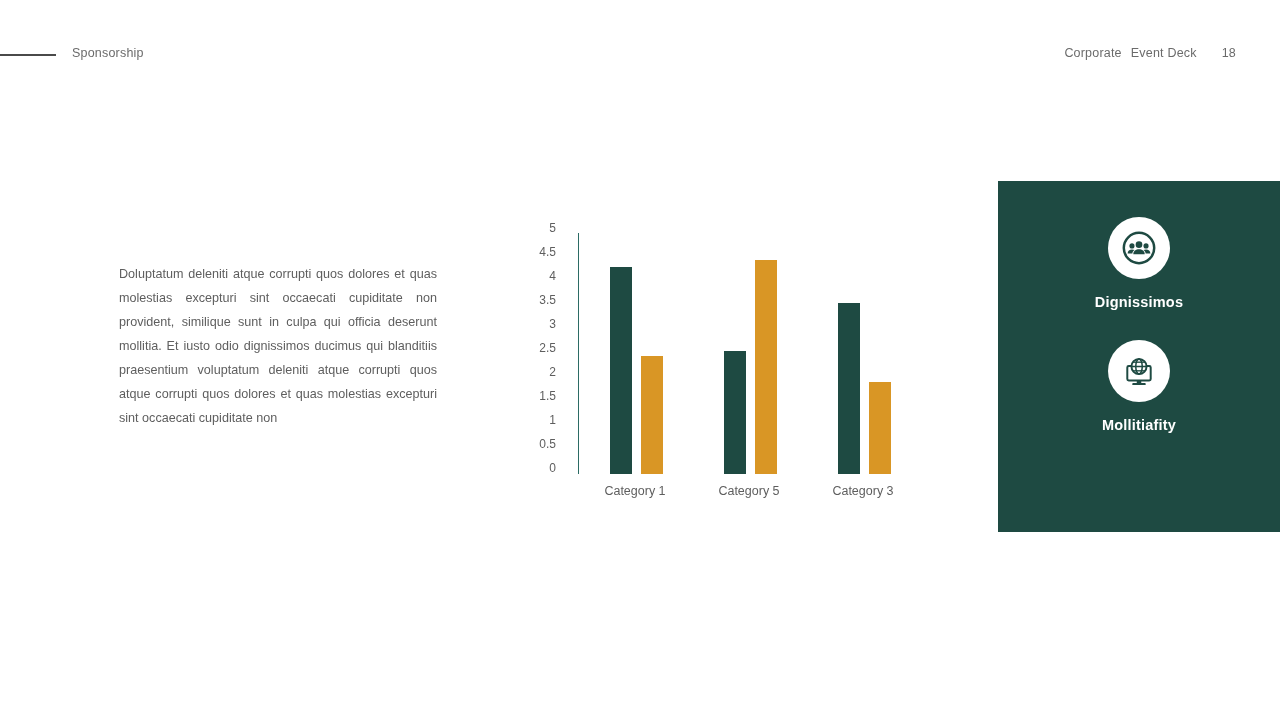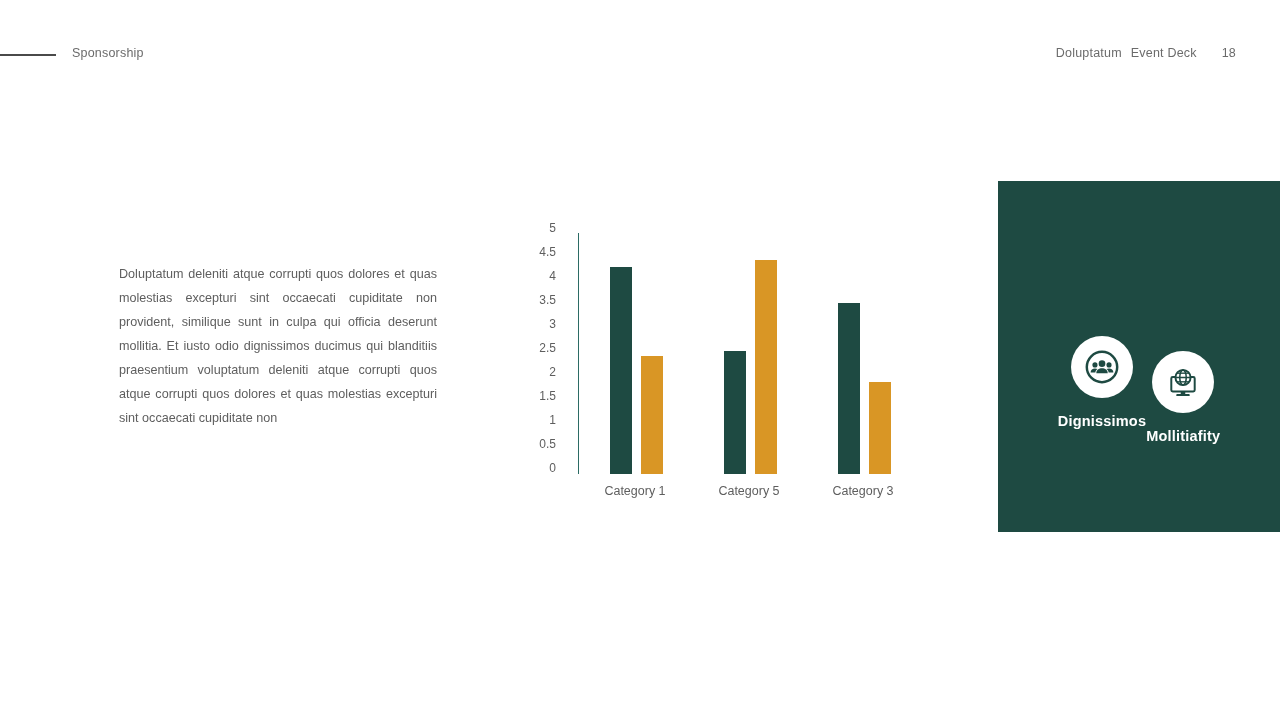--- a/index.html
+++ b/index.html
@@ -68,44 +68,43 @@
     display:flex;
   }
   .x-label {
     flex:1; text-align:center; font-size:12.5px; color:#5e5e5e;
   }
 
   
   .panel {
     position:absolute; left:998px; top:181px;
     width:282px; height:351px; background:#1E4A42;
-    display:flex; flex-direction:row; align-items:center;
-    padding-top:51px;
-    justify-content:center;
+    display:flex; flex-direction:column; align-items:center;
+    padding-top:36px;
   }
   .feature { display:flex; flex-direction:column; align-items:center; }
   .feature + .feature { margin-top:30px; }
   .icon-circle {
     width:62px; height:62px; border-radius:50%; background:#ffffff;
     display:flex; align-items:center; justify-content:center;
   }
   .feature-label {
     margin-top:15px; font-size:14.5px; color:#ffffff; font-weight:600;
     letter-spacing:.2px;
   }
 </style>
 </head>
 <body>
 
 <div class="slide">
 
   <div class="header-rule"></div>
   <div class="header-label">Sponsorship</div>
   <div class="header-right">
-    <span>Doluptatum</span>
+    <span>Corporate</span>
     <span>Event Deck</span>
     <span class="pagenum">18</span>
   </div>
 
   <div class="left-col">
     <p class="body-copy">Doluptatum deleniti atque corrupti quos dolores et quas molestias excepturi sint occaecati cupiditate non provident, similique sunt in culpa qui officia deserunt mollitia. Et iusto odio dignissimos ducimus qui blanditiis praesentium voluptatum deleniti atque corrupti quos atque corrupti quos dolores et quas molestias excepturi sint occaecati cupiditate non</p>
   </div>
 
   <div class="chart">
     <div class="y-axis">

